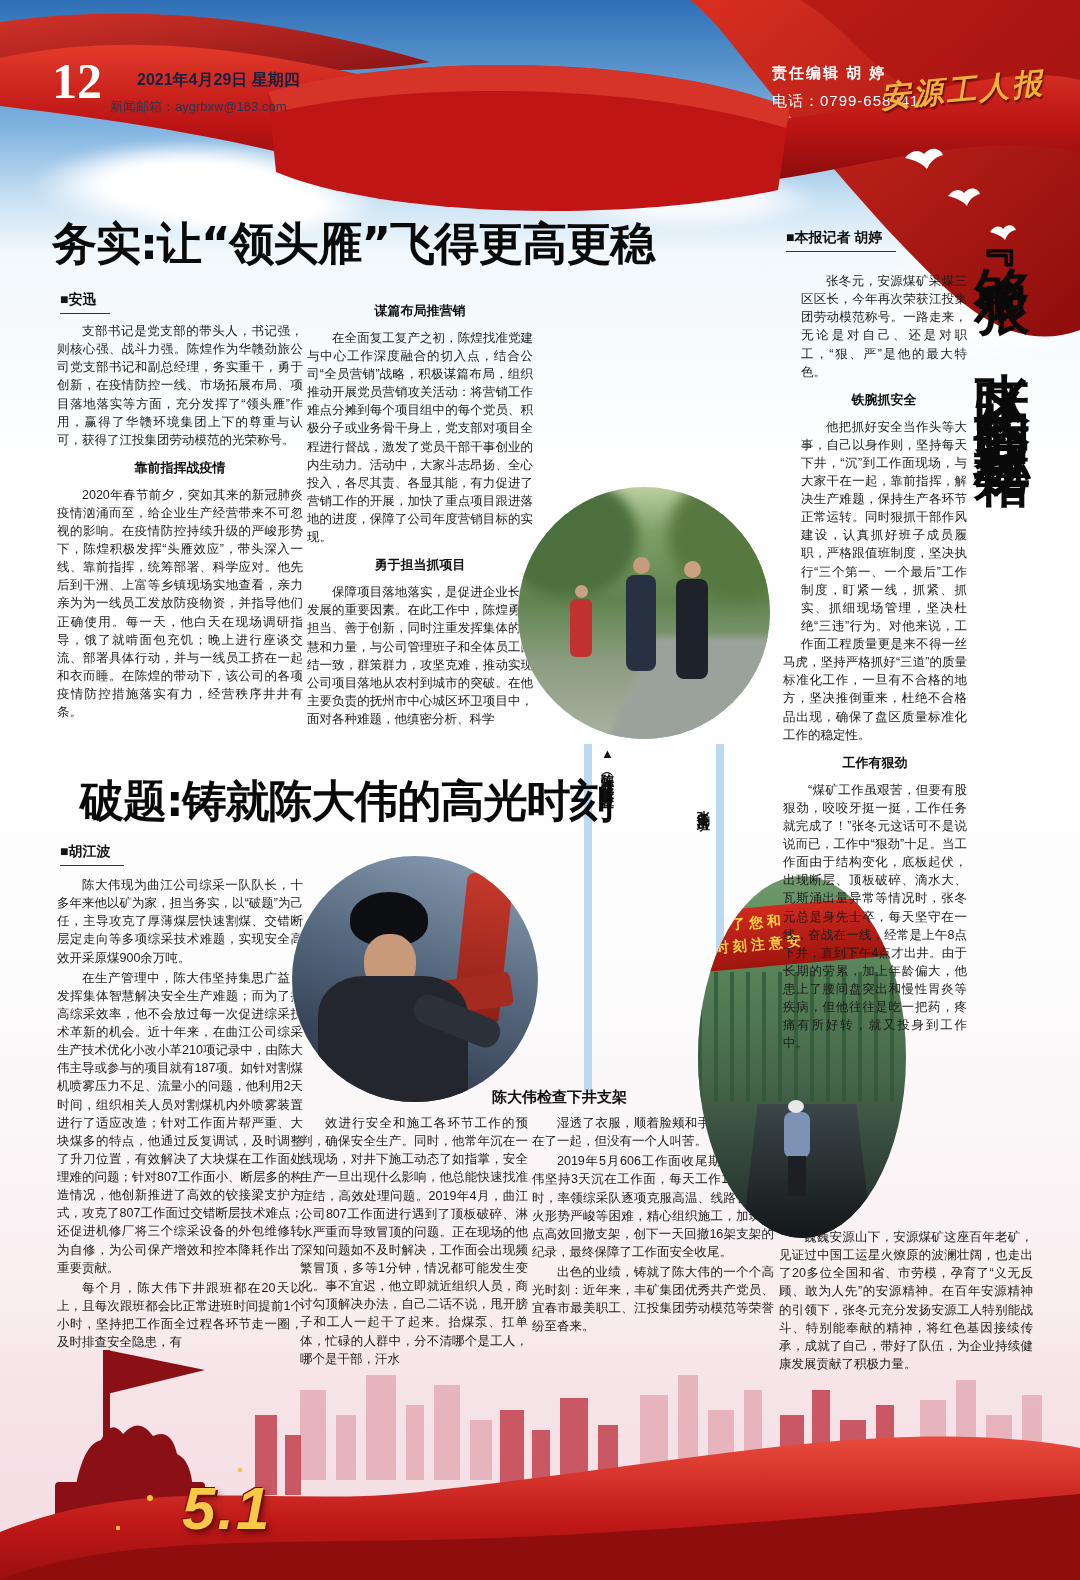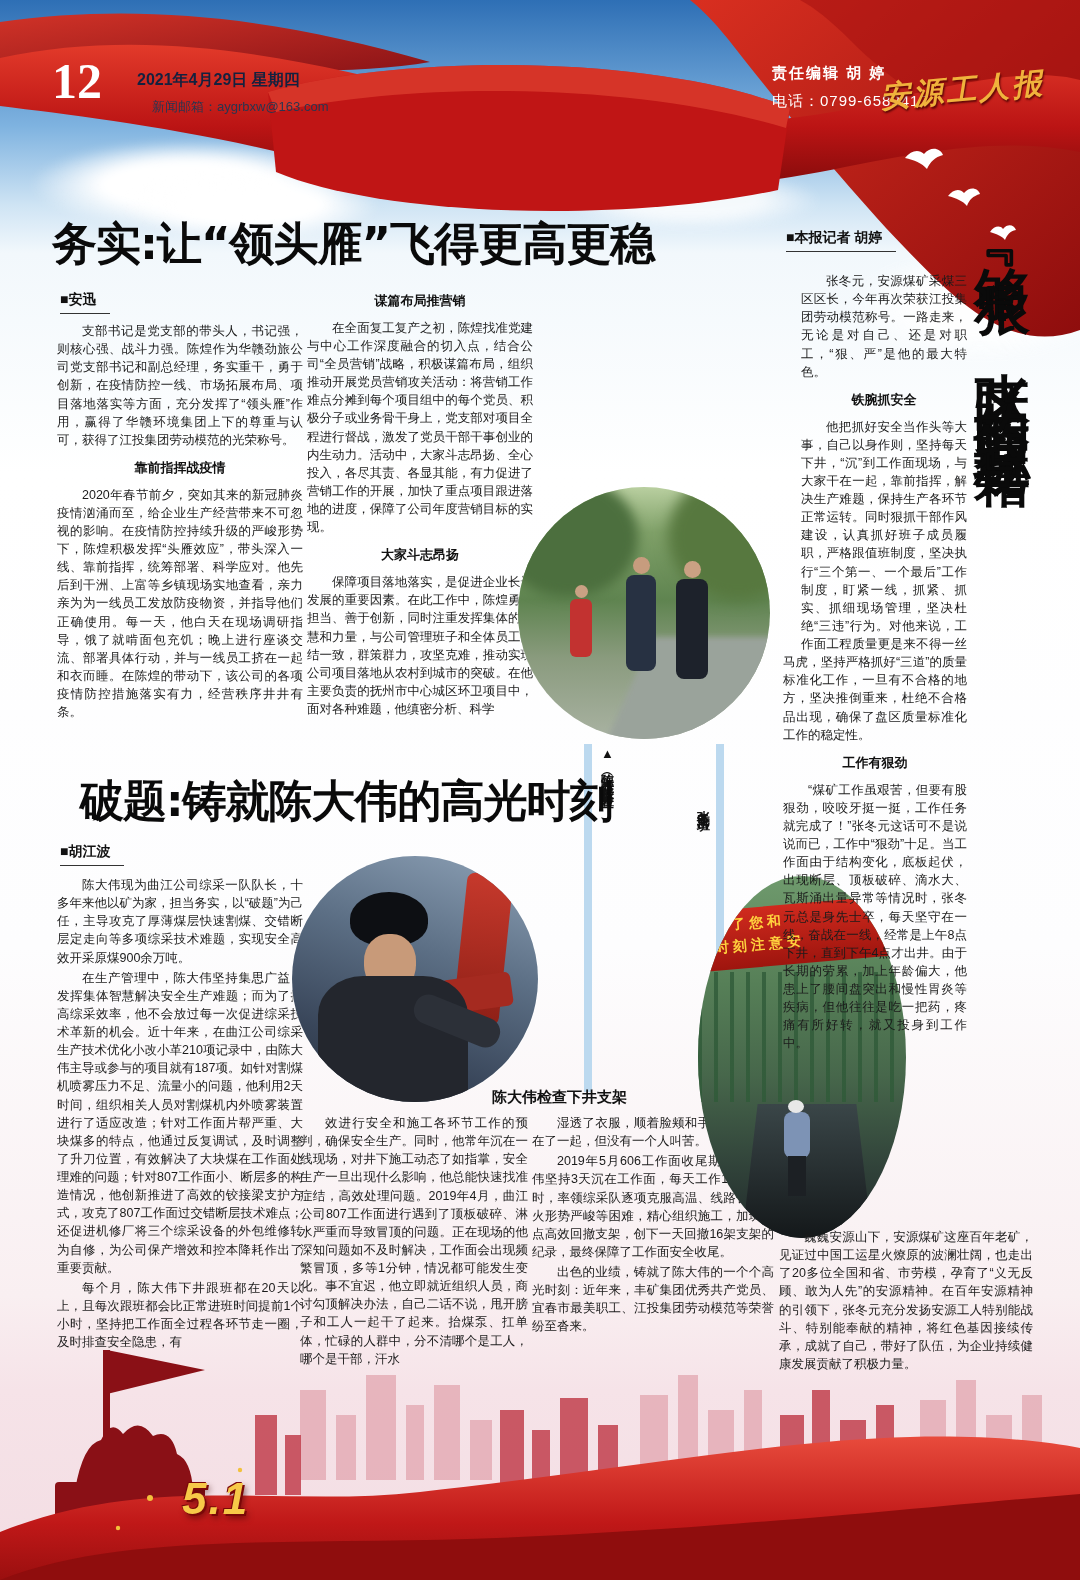--- a/index.html
+++ b/index.html
@@ -53,38 +53,38 @@
 
     <g fill="#ffffff">
       <path d="M905,158 c6,-8 14,-9 19,-4 c7,-8 16,-6 19,1 c-8,2 -13,7 -16,14 c-5,-6 -13,-9 -22,-11 Z"></path>
       <path d="M948,196 c5,-7 12,-8 16,-3 c6,-7 14,-5 16,1 c-7,2 -11,6 -13,12 c-4,-5 -11,-8 -19,-10 Z"></path>
       <path d="M990,232 c4,-6 10,-7 13,-3 c5,-6 11,-4 13,1 c-6,1 -9,5 -11,10 c-3,-4 -9,-6 -15,-8 Z"></path>
     </g>
   </svg>
 
   <div class="abs" style="left:52px;top:52px;font-family:'Liberation Serif','DejaVu Serif',serif;font-weight:bold;font-size:50px;color:#fff;">12</div>
   <div class="abs" style="left:110px;top:70px;font-size:16px;font-weight:bold;color:#14213f;margin-left:27px;">2021年4月29日 星期四</div>
-  <div class="abs" style="left:110px;top:98px;font-size:13px;color:#2a3550;margin-left:42px;">新闻邮箱：aygrbxw@163.com</div>
+  <div class="abs" style="left:110px;top:98px;font-size:13px;color:#2a3550;">新闻邮箱：aygrbxw@163.com</div>
   <div class="abs" style="left:772px;top:64px;font-size:15px;font-weight:bold;color:#fff;letter-spacing:2px;">责任编辑 胡 婷</div>
   <div class="abs" style="left:772px;top:92px;font-size:15px;color:#fff;letter-spacing:1px;">电话：0799-6582417</div>
   <div class="abs" style="left:880px;top:70px;font-size:30px;font-weight:900;font-style:italic;color:#f0b23c;letter-spacing:3px;transform:rotate(-5deg);text-shadow:1px 2px 2px #5e0606;">安源工人报</div>
 
   <div class="abs headline" style="left:52px;top:220px;width:660px;font-size:45px;">务实:让“领头雁”飞得更高更稳</div>
   <div class="abs" style="left:60px;top:290px;"><span class="byline">■安迅</span></div>
 
   <div class="abs body-text" style="left:57px;top:322px;width:246px;">
     <p>支部书记是党支部的带头人，书记强，则核心强、战斗力强。陈煌作为华赣劲旅公司党支部书记和副总经理，务实重干，勇于创新，在疫情防控一线、市场拓展布局、项目落地落实等方面，充分发挥了“领头雁”作用，赢得了华赣环境集团上下的尊重与认可，获得了江投集团劳动模范的光荣称号。</p>
     <div class="sec-head">靠前指挥战疫情</div>
     <p>2020年春节前夕，突如其来的新冠肺炎疫情汹涌而至，给企业生产经营带来不可忽视的影响。在疫情防控持续升级的严峻形势下，陈煌积极发挥“头雁效应”，带头深入一线、靠前指挥，统筹部署、科学应对。他先后到干洲、上富等乡镇现场实地查看，亲力亲为为一线员工发放防疫物资，并指导他们正确使用。每一天，他白天在现场调研指导，饿了就啃面包充饥；晚上进行座谈交流、部署具体行动，并与一线员工挤在一起和衣而睡。在陈煌的带动下，该公司的各项疫情防控措施落实有力，经营秩序井井有条。</p>
   </div>
 
   <div class="abs body-text" style="left:307px;top:292px;width:226px;">
-    <div class="sec-head" style="margin-top:0;">谋篇布局推营销</div>
+    <div class="sec-head" style="margin-top:10px;">谋篇布局推营销</div>
     <p>在全面复工复产之初，陈煌找准党建与中心工作深度融合的切入点，结合公司“全员营销”战略，积极谋篇布局，组织推动开展党员营销攻关活动：将营销工作难点分摊到每个项目组中的每个党员、积极分子或业务骨干身上，党支部对项目全程进行督战，激发了党员干部干事创业的内生动力。活动中，大家斗志昂扬、全心投入，各尽其责、各显其能，有力促进了营销工作的开展，加快了重点项目跟进落地的进度，保障了公司年度营销目标的实现。</p>
-    <div class="sec-head">大家斗志昂扬</div>
+    <div class="sec-head">勇于担当抓项目</div>
     <p>保障项目落地落实，是促进企业长远发展的重要因素。在此工作中，陈煌勇于担当、善于创新，同时注重发挥集体的智慧和力量，与公司管理班子和全体员工团结一致，群策群力，攻坚克难，推动实现公司项目落地从农村到城市的突破。在他主要负责的抚州市中心城区环卫项目中，面对各种难题，他缜密分析、科学</p>
   </div>
 
   <div class="abs body-text" style="left:535px;top:290px;width:238px;">
   </div>
 
   <div class="abs photo" style="left:518px;top:487px;width:252px;height:252px;background:linear-gradient(180deg,#b9cfa0 0%,#7fa068 18%,#5f8450 45%,#8a9b7e 68%,#a9b2a2 100%);">
     <div class="abs" style="left:-20px;top:-10px;width:140px;height:120px;border-radius:50%;background:#4c6f3e;filter:blur(6px);"></div>
     <div class="abs" style="left:150px;top:-16px;width:140px;height:130px;border-radius:50%;background:#57783f;filter:blur(7px);"></div>
     <div class="abs" style="left:110px;top:150px;width:160px;height:110px;background:#9aa39b;transform:skewX(-24deg);filter:blur(3px);"></div>
@@ -210,16 +210,16 @@
 
     <path d="M0,212 C150,152 280,188 420,172 C620,150 780,120 910,117 C985,115 1045,121 1080,128 L1080,260 L0,260 Z" fill="url(#gW)"></path>
     <path d="M0,260 C130,208 320,228 540,216 C780,204 930,186 1080,174 L1080,260 Z" fill="#8f0d0d"></path>
 
     <g fill="#f2c13c">
       <circle cx="150" cy="178" r="3"></circle>
         <circle cx="240" cy="150" r="2.2"></circle>
         <circle cx="118" cy="208" r="2.2"></circle>
     </g>
   </svg>
-  <div class="abs" style="left:182px;top:1474px;font-size:44px;font-weight:900;font-style:italic;color:#f7c948;
+  <div class="abs" style="left:182px;top:1474px;font-size:60px;font-weight:900;font-style:italic;color:#f7c948;
               text-shadow:2px 2px 0 #7a0808,-1px -1px 0 #7a0808,3px 4px 6px rgba(60,0,0,.6);letter-spacing:2px;">5.1</div>
 
 </div>
 
 </body></html>

